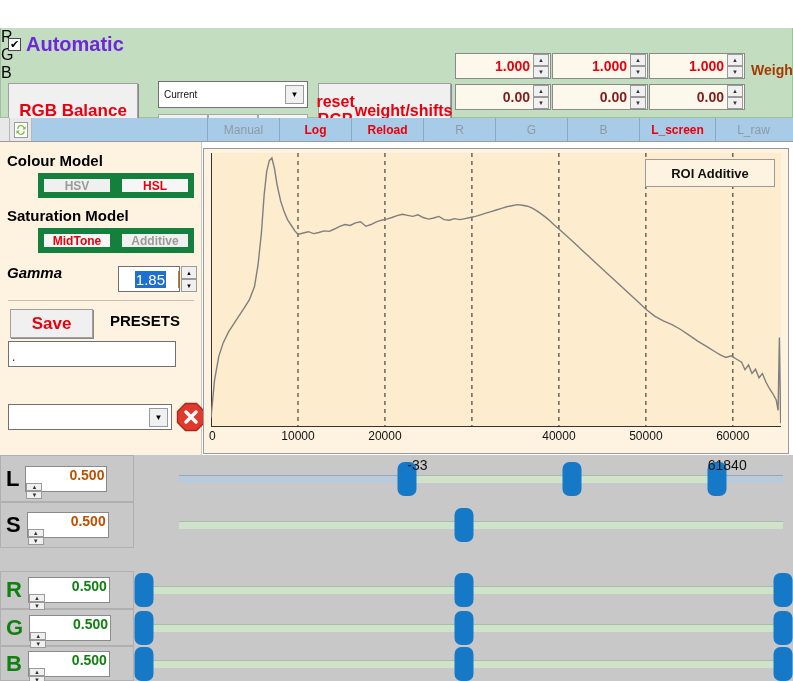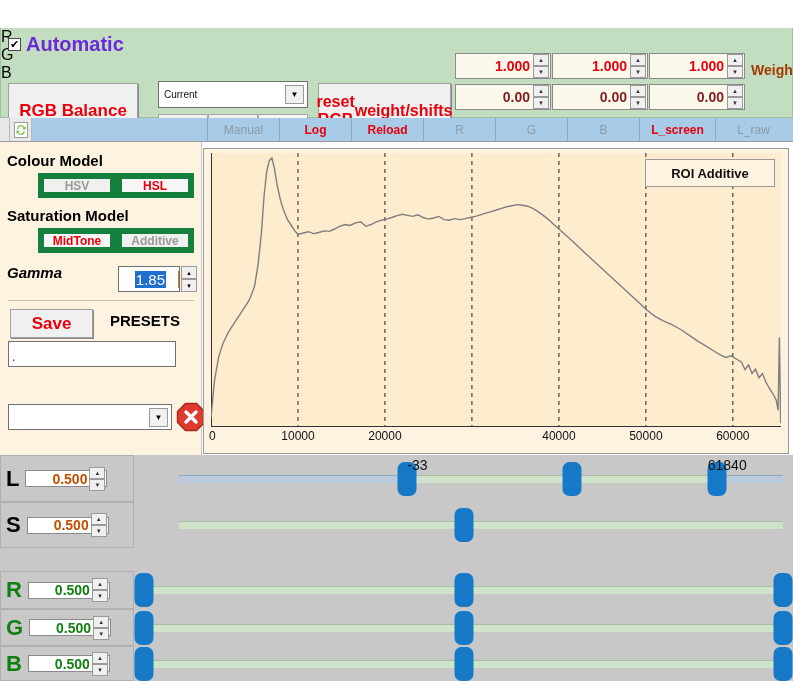--- a/index.html
+++ b/index.html
@@ -202,22 +202,22 @@
   .srow-lbl {
     width: 134px; height: 100%; border: 1px solid #b0b0b0; background: #c8c8c8;
     display: flex; align-items: center; gap: 6px; padding-left: 5px;
   }
   .ltr { font-size: 22px; font-weight: bold; }
   .ltr.dark { color: #000; }
   .ltr.r { color: #108010; }
   .ltr.g { color: #108010; }
   .ltr.b { color: #108010; }
   .numbox {
-    width: 82px; height: 17px; background: #ffffff; border: 1px solid #8a8a8a;
-    display: flex; align-items: center;
+    width: 82px; height: 26px; background: #ffffff; border: 1px solid #8a8a8a;
+    display: flex;  flex-direction: column;
   }
   .numbox .nv { flex: 1; text-align: right; padding-right: 2px; font-size: 14px; font-weight: bold; }
   .numbox .nv.orange { color: #c05000; }
   .numbox .nv.green  { color: #108010; }
   .track-area { position: relative; flex: 1; height: 100%; }
   .track {
     position: absolute; left: 0; right: 0; height: 8px; top: 50%;
     margin-top: -4px; background: #cfe3cb; border-top: 1px solid #a8bfa4;
   }
   .track.bluegray { background: #b9cadb; border-top-color: #93a9bd; }

